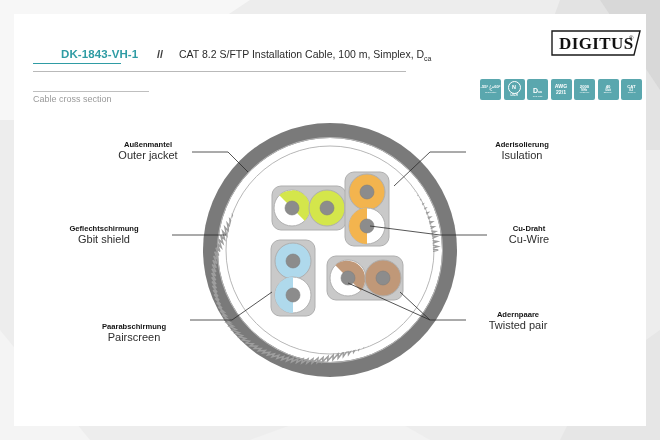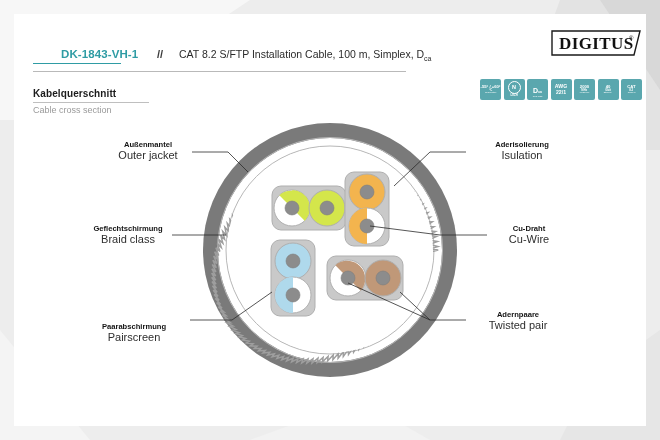--- a/index.html
+++ b/index.html
@@ -139,21 +139,20 @@
     <span class="b3">Ethernet</span>
   </div>
   <div class="badge">
     <span class="b1">CAT</span>
     <span class="b2">8.2</span>
     <span class="b3">Class I/II</span>
   </div>
 </div>
 
 <div class="sect">
-  <div class="sect-de">Kabelquerschnitt</div>
   <div class="sect-rule"></div>
   <div class="sect-en">Cable cross section</div>
 </div>
 
 <svg id="diagram" viewBox="0 0 660 440">
   <defs>
     <clipPath id="coreClip">
         <circle cx="330" cy="250" r="110"></circle>
       </clipPath>
   </defs>
@@ -278,23 +277,23 @@
     <path d="M 466,320 L 430,320 L 400,292"></path>
     <path d="M 430,320 L 348,283"></path>
   </g>
 </svg>
 
 <div class="lbl c" style="left:96px;top:140px;width:104px;">
   <span class="de">Außenmantel</span>
   <span class="en">Outer jacket</span>
 </div>
 
-<div class="lbl c" style="left:72px;top:224px;width:112px;">
+<div class="lbl c" style="left:48px;top:224px;width:112px;">
   <span class="de">Geflechtschirmung</span>
-  <span class="en">Braid class</span>
+  <span class="en">Gbit shield</span>
 </div>
 
 <div class="lbl c" style="left:78px;top:322px;width:112px;">
   <span class="de">Paarabschirmung</span>
   <span class="en">Pairscreen</span>
 </div>
 
 <div class="lbl c" style="left:470px;top:140px;width:104px;">
   <span class="de">Aderisolierung</span>
   <span class="en">Isulation</span>

